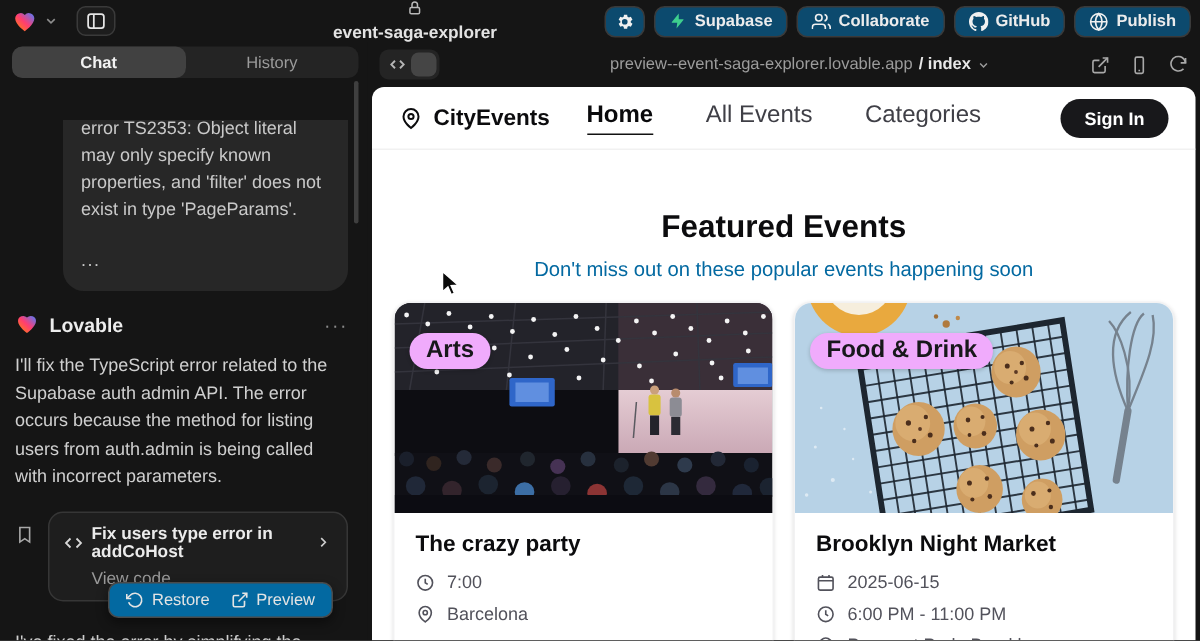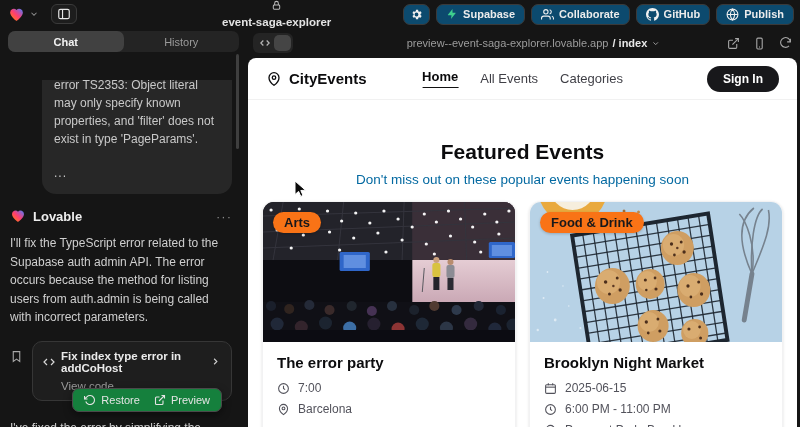--- a/index.html
+++ b/index.html
@@ -53,21 +53,21 @@
   .para { margin-top:10px; font-size:12px; line-height:1.55; color:#cfcfcf; }
   .tool-row { margin-top:14px; position:relative; display:flex; gap:9px; }
   .bm-icon { margin-top:9px; color:#a8a8a8; flex:none; }
   .tool-card { flex:1; background:#1e1e1e; border:1px solid #363636; border-radius:10px; padding:8px 10px; cursor:pointer; }
   .tc-row1 { display:flex; align-items:center; gap:6px; }
   .tc-row1 .tc-title { font-size:11.5px; color:#ebebeb; font-weight:600; }
   .tc-row1 .chev-r { margin-left:auto; color:#cfcfcf; }
   .tc-row2 { margin-top:6px; margin-left:18px; font-size:11.5px; color:#9a9a9a; cursor:pointer; }
   .hover-toolbar {
     position:absolute; right:10px; bottom:-11px; display:flex; align-items:center; height:24px;
-    background:#15803d; border:1px solid #4a4a4a; border-radius:7px; padding:0 4px;
+    background:#0369a1; border:1px solid #4a4a4a; border-radius:7px; padding:0 4px;
     box-shadow:0 3px 8px rgba(0,0,0,.45); z-index:4;
   }
   .ht-btn { display:flex; align-items:center; gap:5px; font-size:11px; color:#e4e4e4; padding:0 7px; background:none; border:none; cursor:pointer; font-family:inherit; }
   .para2 { margin-top:18px; }
   .chat-scrollbar { position:absolute; right:6px; top:26px; width:3px; height:95px; background:#3f3f3f; border-radius:3px; cursor:pointer; }
 
   
   .preview-panel { position:relative; flex:1; background:#151515; }
   .preview-toolbar { height:30px; display:flex; align-items:center; padding:0 8px; position:relative; }
   .code-toggle { display:flex; align-items:center; width:40px; height:20px; background:#242424; border-radius:6px; padding:2px; cursor:pointer; }
@@ -78,34 +78,34 @@
   .url-path { color:#e8e8e8; font-weight:600; }
   .pt-right { margin-left:auto; display:flex; align-items:center; gap:13px; color:#a8a8a8; }
   .pt-right > span { cursor:pointer; display:flex; }
 
   .site {
     position:absolute; top:30px; left:3px; right:3px; bottom:0;
     background:#ffffff; border-radius:8px 8px 0 0; overflow:hidden; color:#111;
   }
   .site-header { height:42px; display:flex; align-items:center; padding:0 18px; border-bottom:1px solid #f1f1f1; position:relative; }
   .brand { display:flex; align-items:center; gap:7px; font-size:15px; font-weight:700; color:#0c0c0e; }
-  .site-nav { position:absolute; left:50%; transform:translateX(-50%); display:flex; gap:22px; font-size:13px; color:#3f3f46;align-items:center; }
+  .site-nav { position:absolute; left:50%; transform:translateX(-50%); display:flex; gap:35px; font-size:16px; color:#3f3f46; }
   .site-nav a { cursor:pointer; }
   .site-nav a.active { color:#09090b; font-weight:600; padding-bottom:3px; border-bottom:1.5px solid #111; }
   .signin { margin-left:auto; background:#18181b; color:#fff; font-size:12px; font-weight:600; padding:6px 16px; border-radius:999px; border:none; cursor:pointer; font-family:inherit; }
   .hero { text-align:center; margin-top:40px; }
   .hero h1 { font-size:21px; font-weight:700; color:#0c0c0e; }
   .hero p { margin-top:8px; font-size:13.5px; color:#0369a1; }
   .cards { display:grid; grid-template-columns:1fr 1fr; gap:13px; padding:0 14px; margin-top:14px; }
   .card { background:#fff; border:1px solid #f2f2f3; border-radius:12px; overflow:hidden; box-shadow:0 1px 3px rgba(0,0,0,.12); cursor:pointer; }
   .card-img { position:relative; height:140px; }
   .card-img svg { width:100%; height:100%; }
   .badge {
-    position:absolute; top:10px; left:10px; background:#f97316; border-radius:999px;
-    padding:3px 11px; font-size:13px; font-weight:700; color:#18181b; box-shadow:0 1px 3px rgba(0,0,0,.2);
+    position:absolute; top:20px; left:10px; background:#f0abfc; border-radius:999px;
+    padding:3px 11px; font-size:16px; font-weight:700; color:#18181b; box-shadow:0 1px 3px rgba(0,0,0,.2);
   }
   .card-body { padding:12px 14px; }
   .card-body h3 { font-size:15px; font-weight:700; color:#0c0c0e; }
   .detail { display:flex; align-items:center; gap:8px; margin-top:7px; font-size:12px; color:#52525b; }
   .detail:first-of-type { margin-top:10px; }
   .detail svg { flex:none; }
 
   .cursor { position:absolute; left:294px; top:180px; z-index:60; }
 </style>
 </head>
@@ -249,21 +249,21 @@
               </svg>
           </span>
           <div class="tool-card">
             <div class="tc-row1">
               <span>
                 <svg viewBox="0 0 24 24" width="12" height="12" fill="none" stroke="#d8d8d8" stroke-width="2.4">
                     <polyline points="16 18 22 12 16 6"></polyline>
                     <polyline points="8 6 2 12 8 18"></polyline>
                   </svg>
               </span>
-              <span class="tc-title">Fix index type error in addCoHost</span>
+              <span class="tc-title">Fix users type error in addCoHost</span>
               <span class="chev-r">
                 <svg viewBox="0 0 24 24" width="11" height="11" fill="none" stroke="currentColor" stroke-width="2.4">
                     <polyline points="9 6 15 12 9 18"></polyline>
                   </svg>
               </span>
             </div>
             <div class="tc-row2">View code</div>
           </div>
           <div class="hover-toolbar">
             <button class="ht-btn">
@@ -461,21 +461,21 @@
                     <circle cx="182" cy="126" r="6.5" fill="#2c3646"></circle>
                     <circle cx="206" cy="122" r="6.5" fill="#342a3e"></circle>
                     <circle cx="230" cy="127" r="6.5" fill="#20283a"></circle>
                     <circle cx="248" cy="123" r="6.5" fill="#1b2330"></circle>
                   <rect x="0" y="128" width="250" height="12" fill="#0c0c12"></rect>
                 </g>
               </svg>
               <span class="badge">Arts</span>
             </div>
             <div class="card-body">
-              <h3>The error party</h3>
+              <h3>The crazy party</h3>
               <div class="detail">
                 <span>
                   <svg viewBox="0 0 24 24" width="13" height="13" fill="none" stroke="currentColor" stroke-width="2">
                       <circle cx="12" cy="12" r="9"></circle>
                       <polyline points="12 7 12 12 15 14"></polyline>
                     </svg>
                 </span>
                 <span>7:00</span>
               </div>
               <div class="detail">

